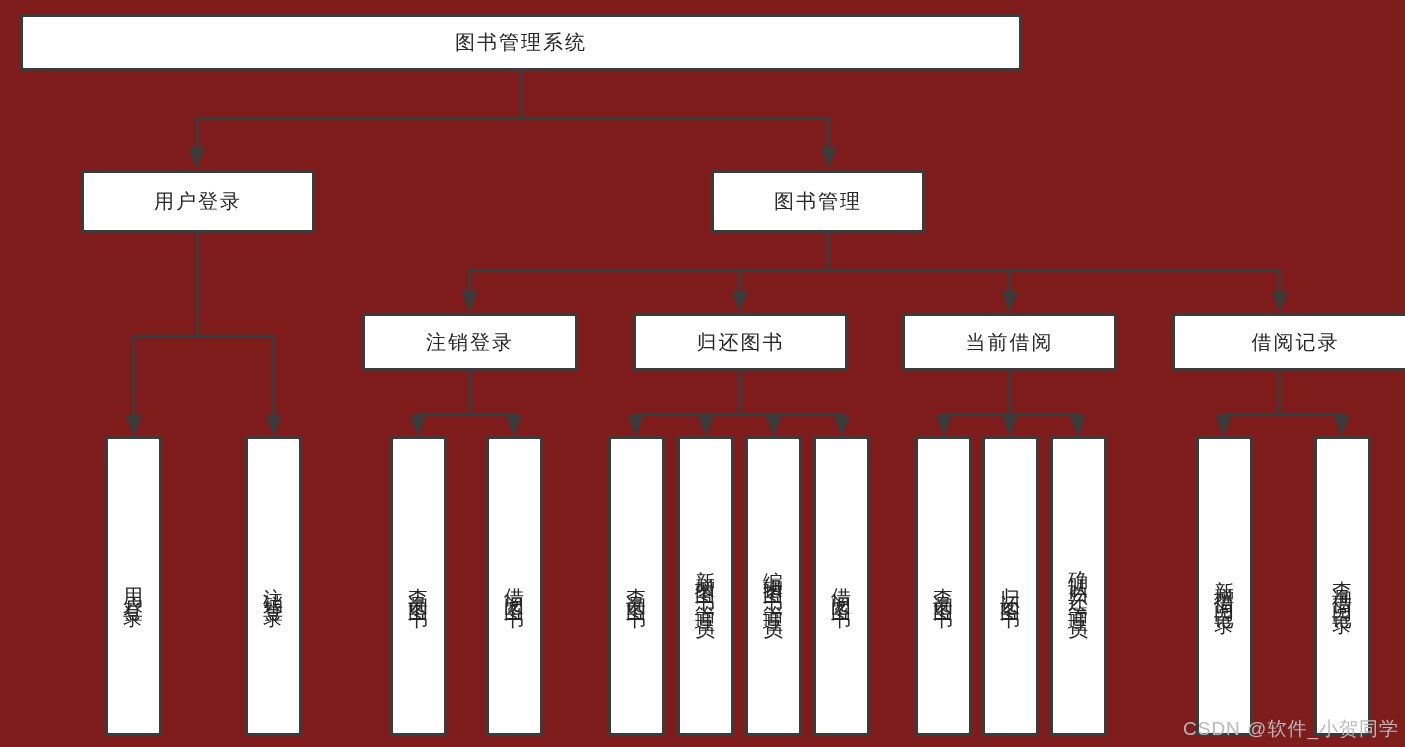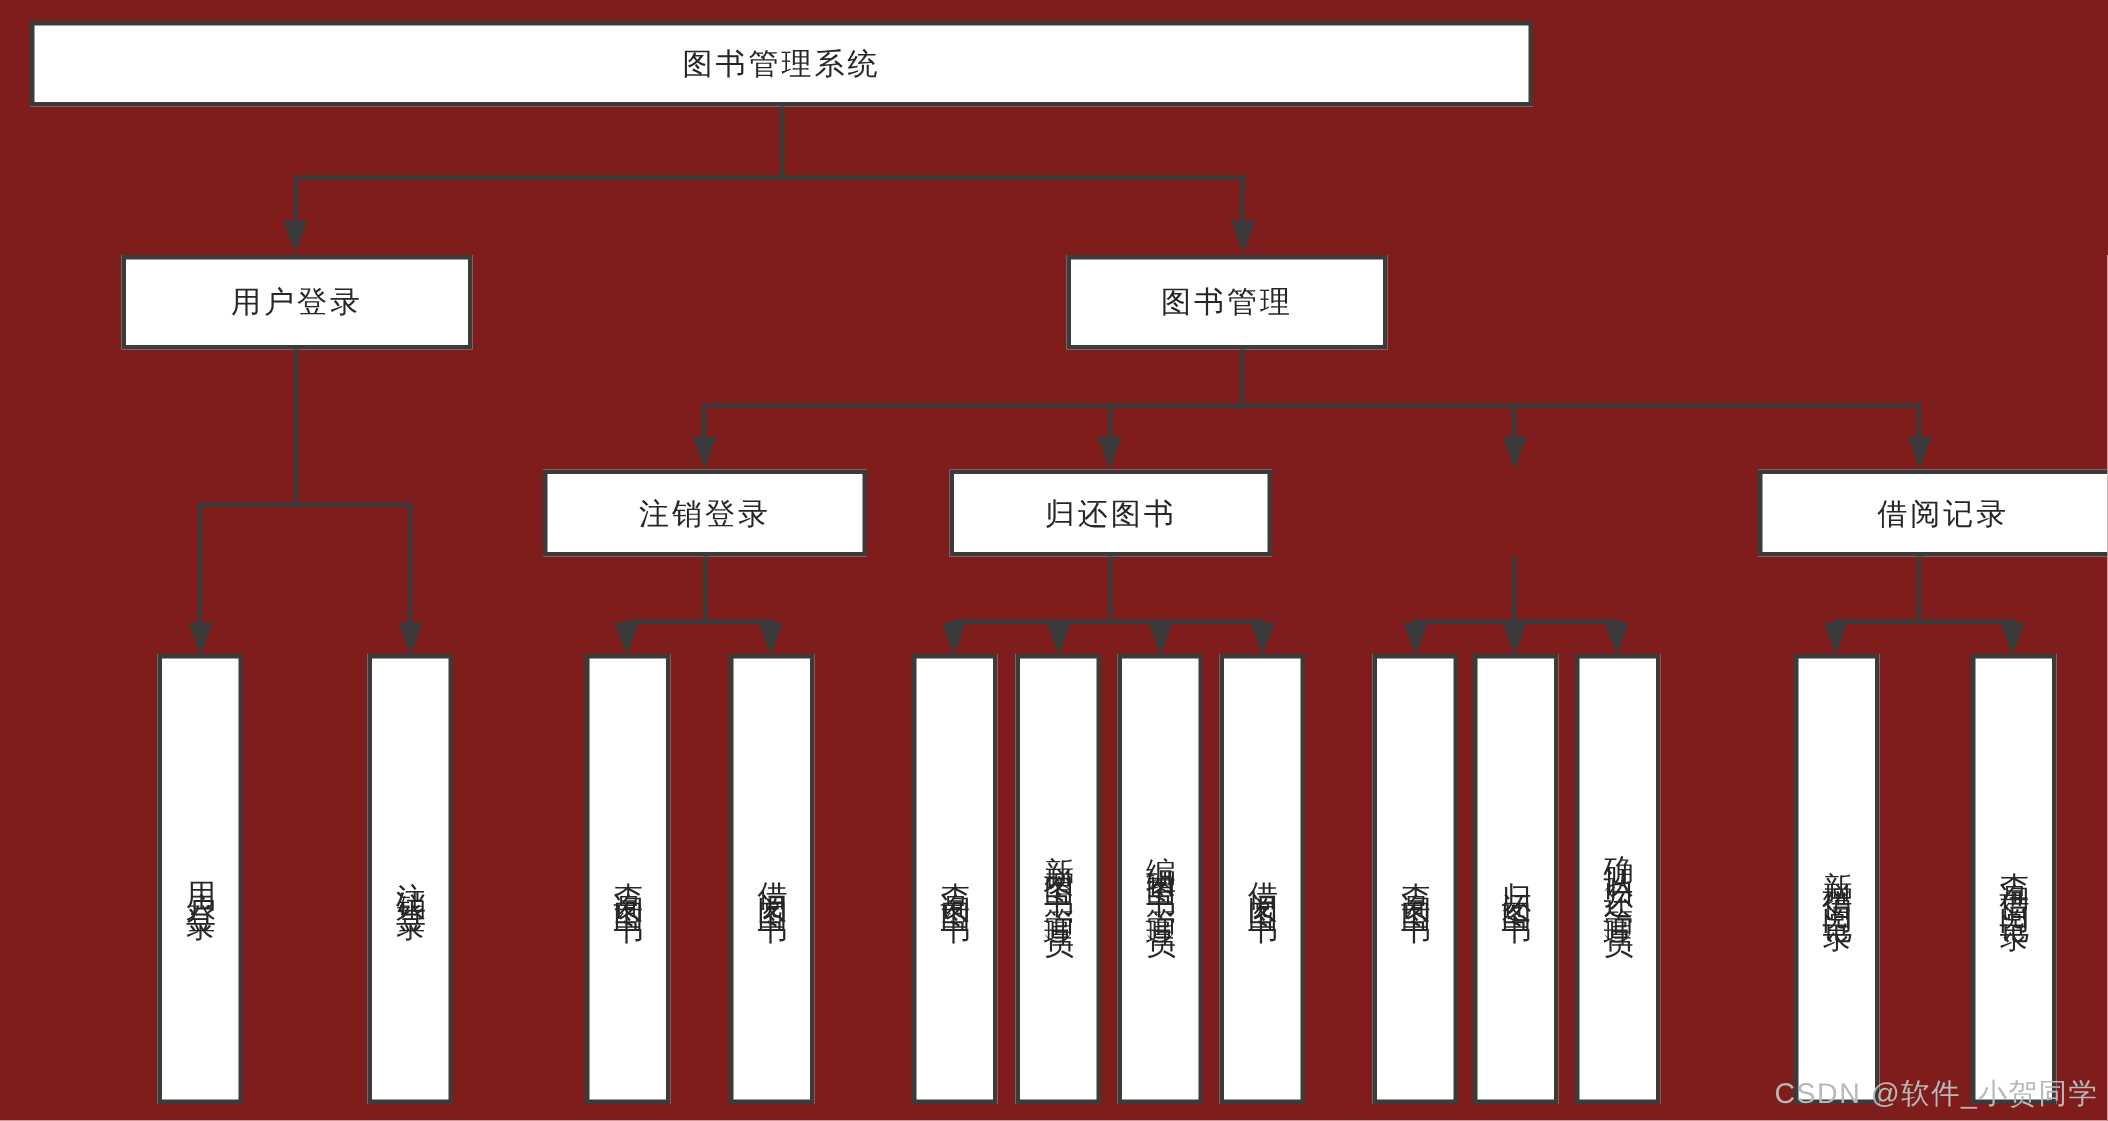--- a/index.html
+++ b/index.html
@@ -102,20 +102,23 @@
   <div class="arrow" style="left:1002px; top:291px;"></div>
   <div class="line" style="left:1278px; top:269px; width:3px; height:24px;"></div>
   <div class="arrow" style="left:1272px; top:291px;"></div>
 
   <div class="node" style="left:362px; top:313px; width:216px; height:58px;">
     <span>注销登录</span>
   </div>
   <div class="node" style="left:633px; top:313px; width:215px; height:58px;">
     <span>归还图书</span>
   </div>
+  <div class="node" style="left:902px; top:313px; width:215px; height:58px;">
+    <span>当前借阅</span>
+  </div>
   <div class="node" style="left:1172px; top:313px; width:247px; height:58px;">
     <span>借阅记录</span>
   </div>
 
   <div class="line" style="left:469px; top:371px; width:3px; height:45px;"></div>
   <div class="line" style="left:417px; top:413px; width:99px; height:3px;"></div>
   <div class="arrow" style="left:410px; top:415px;"></div>
   <div class="arrow" style="left:506px; top:415px;"></div>
 
   <div class="line" style="left:739px; top:371px; width:3px; height:45px;"></div>

